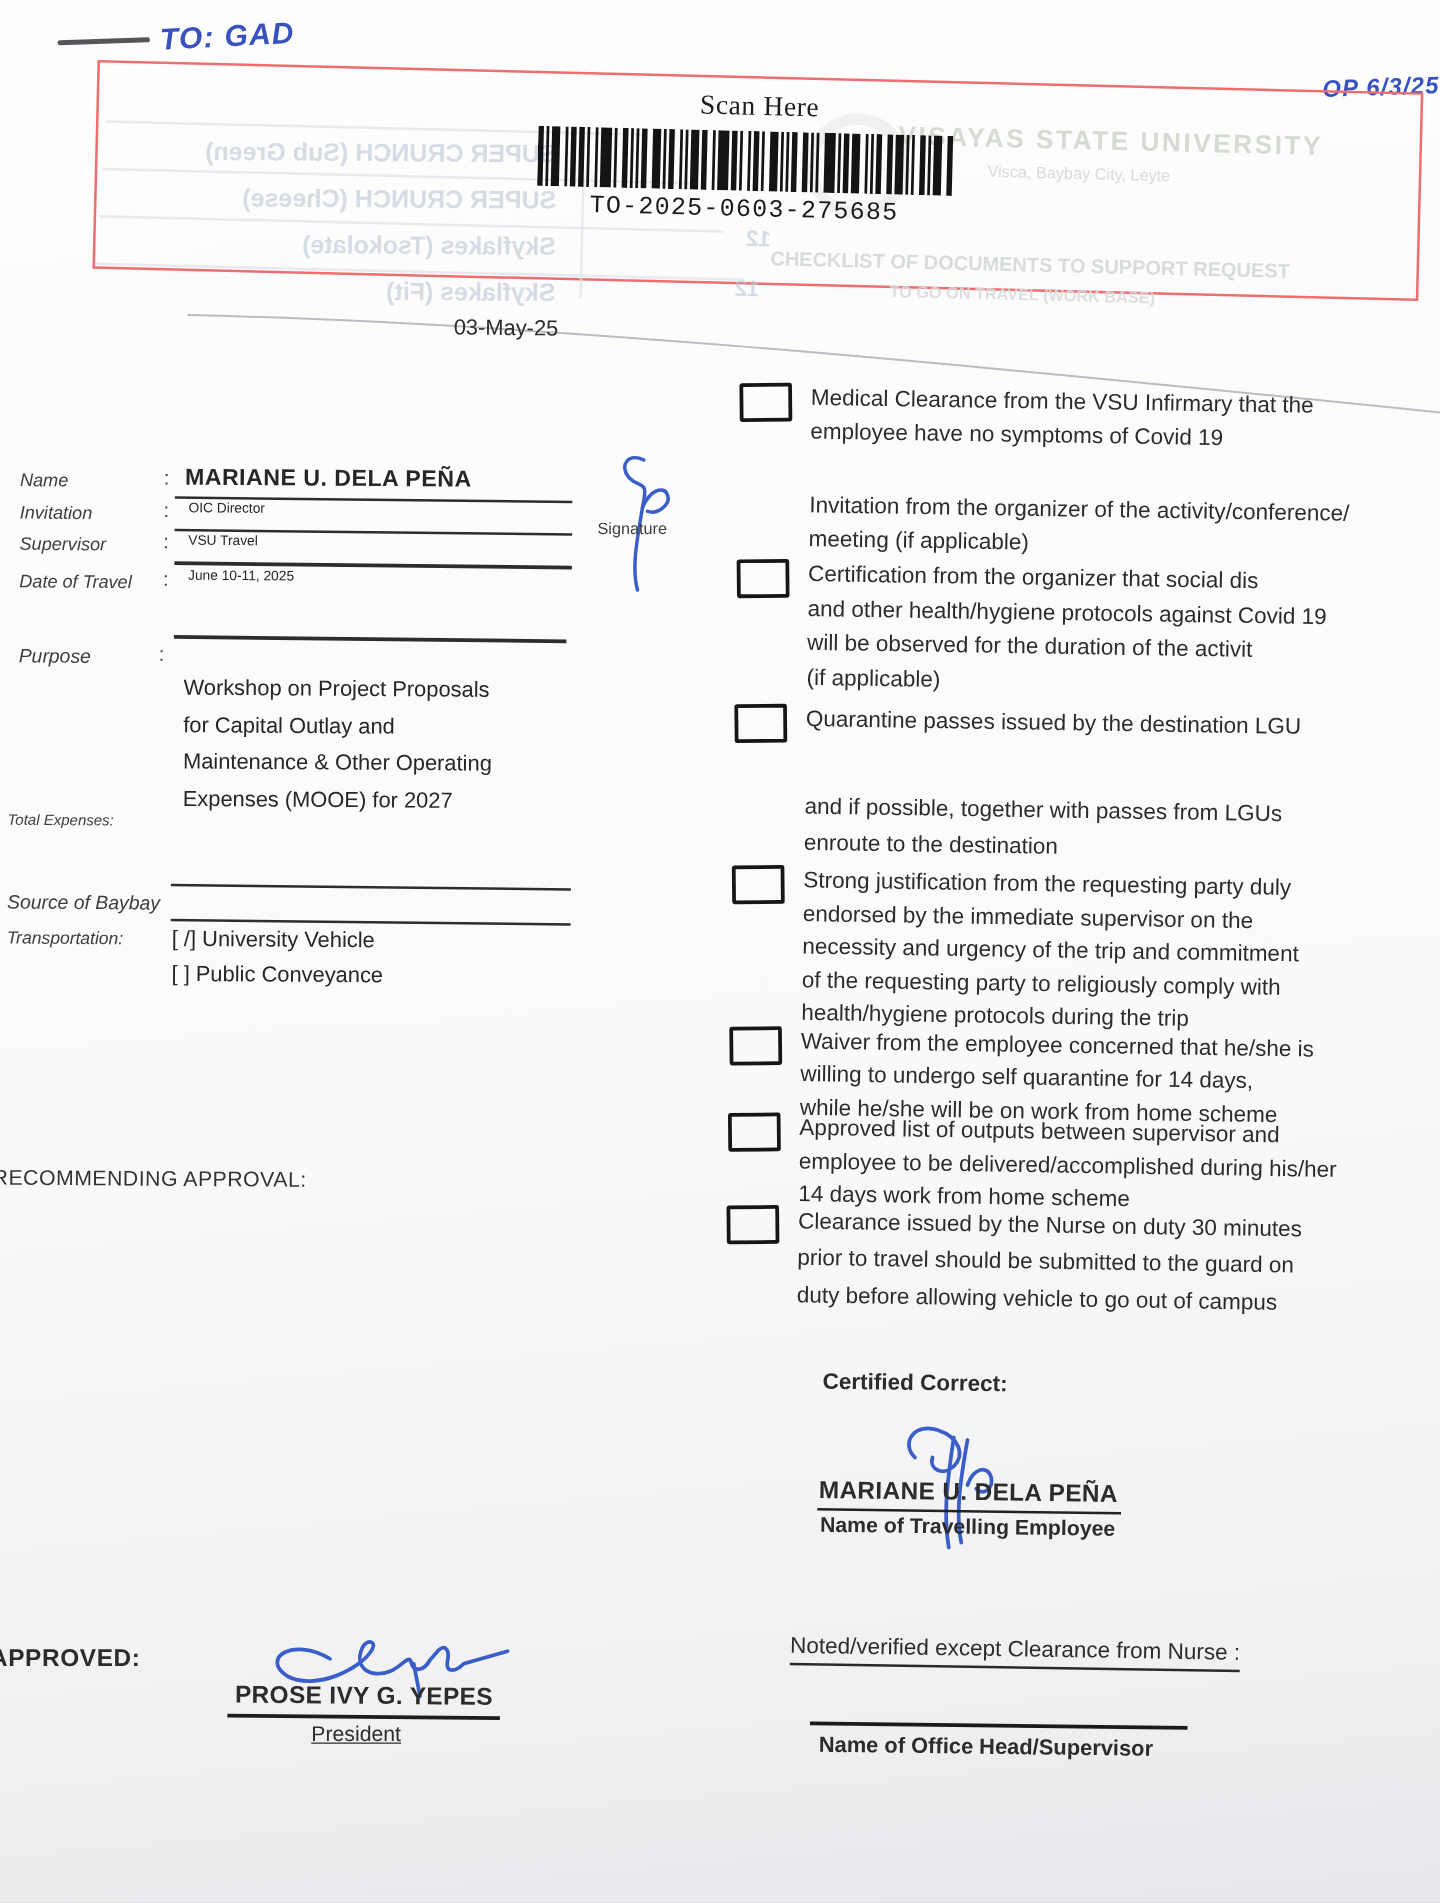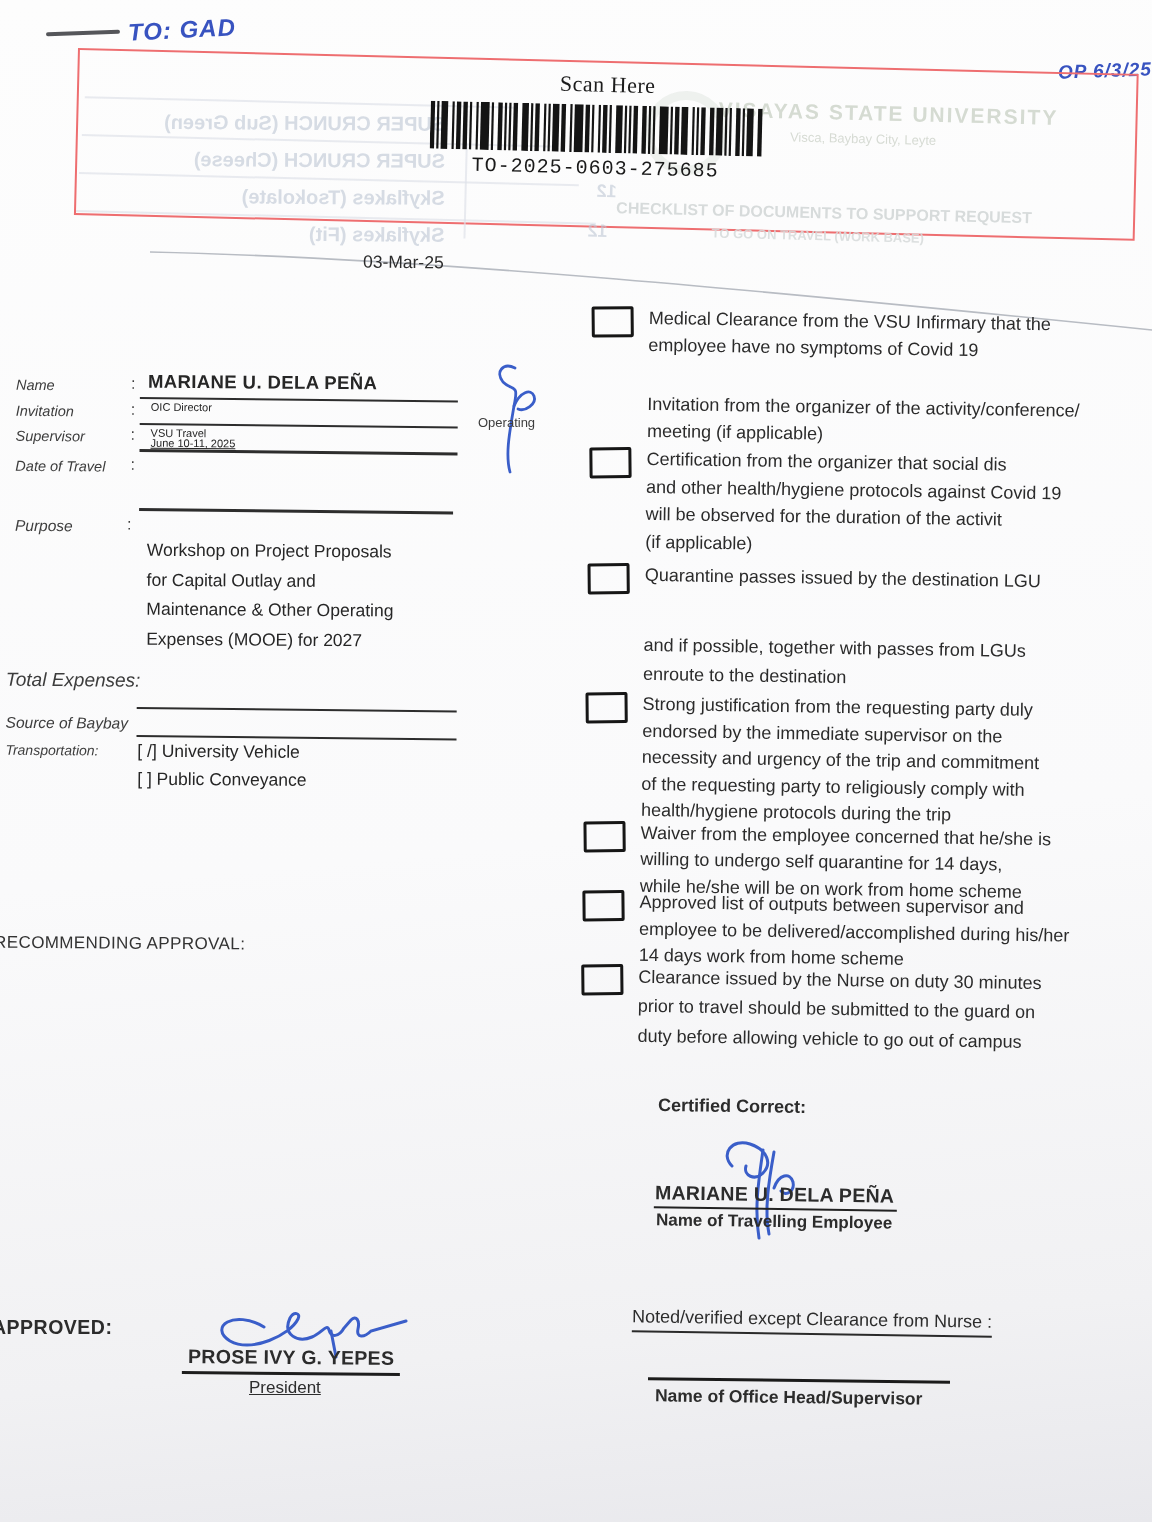--- a/index.html
+++ b/index.html
@@ -157,70 +157,70 @@
         <rect x="316.54" y="0" width="6.55" height="48" fill="#141414"></rect>
         <rect x="327.45" y="0" width="4.37" height="48" fill="#141414"></rect>
       </svg>
     <div class="abs barcode-num">TO-2025-0603-275685</div>
   </div>
 
   <svg class="abs edge-svg" width="1152" height="400">
     <path d="M150 252 C420 258 740 288 1152 330" stroke="#b8bcc3" stroke-width="1.6" fill="none"></path>
   </svg>
 
-  <div class="abs doc-date">03-Mar-25</div>
+  <div class="abs doc-date">03-May-25</div>
 
   <div class="abs left-col">
     <span class="abs flabel" style="left:16px;top:377px;">Name</span>
     <span class="abs fsep" style="left:131px;top:374px;">:</span>
     <span class="abs fvalue bold" style="left:148px;top:370px;">MARIANE U. DELA PEÑA</span>
     <div class="abs uline" style="left:140px;top:397px;width:318px;"></div>
 
     <span class="abs flabel" style="left:16px;top:403px;">Invitation</span>
     <span class="abs fsep" style="left:131px;top:400px;">:</span>
     <span class="abs fvalue" style="left:151px;top:400px;">OIC Director</span>
     <div class="abs uline" style="left:140px;top:423px;width:318px;"></div>
 
     <span class="abs flabel" style="left:16px;top:428px;">Supervisor</span>
     <span class="abs fsep" style="left:131px;top:425px;">:</span>
     <span class="abs fvalue" style="left:151px;top:426px;">VSU Travel</span>
     <div class="abs uline" style="left:140px;top:449px;width:318px;height:2.8px;"></div>
 
     <span class="abs flabel" style="left:16px;top:458px;">Date of Travel</span>
     <span class="abs fsep" style="left:131px;top:455px;">:</span>
-    <span class="abs fvalue" style="left:151px;top:436px;text-decoration:underline;">June 10-11, 2025</span>
+    <span class="abs fvalue" style="left:151px;top:454px;">June 10-11, 2025</span>
 
     <div class="abs uline" style="left:140px;top:508px;width:314px;height:2.8px;"></div>
     <span class="abs flabel" style="left:16px;top:517px;font-size:15.5px;">Purpose</span>
     <span class="abs fsep" style="left:128px;top:515px;">:</span>
     <div class="abs purpose-lines">
         <div>Workshop on Project Proposals</div>
         <div>for Capital Outlay and</div>
         <div>Maintenance &amp; Other Operating</div>
         <div>Expenses (MOOE) for 2027</div>
       </div>
 
-    <span class="abs flabel" style="left:8px;top:669px;font-size:19px;">Total Expenses:</span>
+    <span class="abs flabel" style="left:8px;top:649px;font-size:12px;">Total Expenses:</span>
     <div class="abs uline" style="left:139px;top:707px;width:320px;"></div>
     <span class="abs flabel" style="left:8px;top:714px;font-size:15.5px;">Source of Baybay</span>
     <div class="abs uline" style="left:139px;top:735px;width:320px;"></div>
     <span class="abs flabel" style="left:8px;top:742px;font-size:14px;">Transportation:</span>
     <span class="abs opt" style="left:140px;top:740px;">[ /] University Vehicle</span>
     <span class="abs opt" style="left:140px;top:768px;">[ ] Public Conveyance</span>
 
     <span class="abs recommending">RECOMMENDING APPROVAL:</span>
   </div>
 
   <svg class="sig-svg" style="left:473px;top:360px;" width="74" height="116" viewBox="0 0 74 116">
     <g fill="none" stroke="#3a5ec9" stroke-width="2.8" stroke-linecap="round">
       <path d="M42 8 C30 2 22 12 30 22 C40 32 46 22 41 46 C37 70 32 94 37 112"></path>
       <path d="M41 46 C47 32 58 28 61 36 C64 44 52 52 45 49"></path>
     </g>
   </svg>
-  <span class="abs sig-label">Operating</span>
+  <span class="abs sig-label">Signature</span>
 
   <div id="checklist" class="abs right-col">
       <div class="cl-item">
         <div class="cb-slot">
           <div class="cb"></div>
         </div>
         <div class="cl-text">
           <div>Medical Clearance from the VSU Infirmary that the</div>
           <div>employee have no symptoms of Covid 19</div>
         </div>

